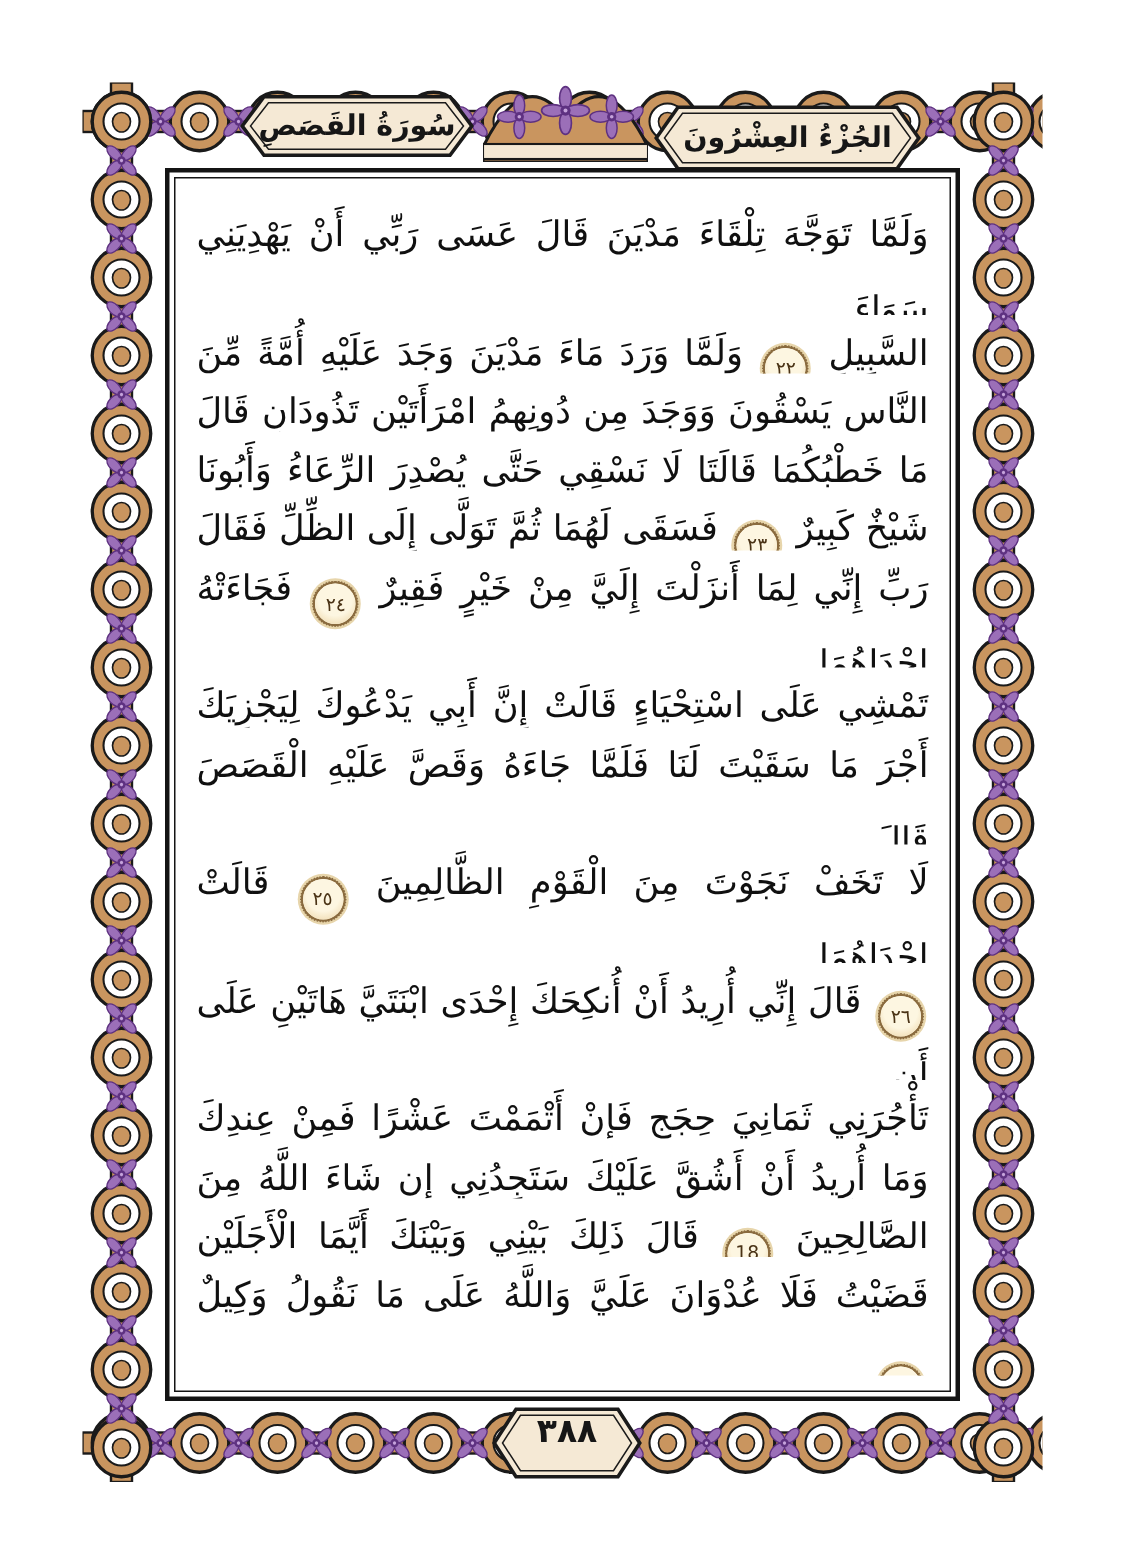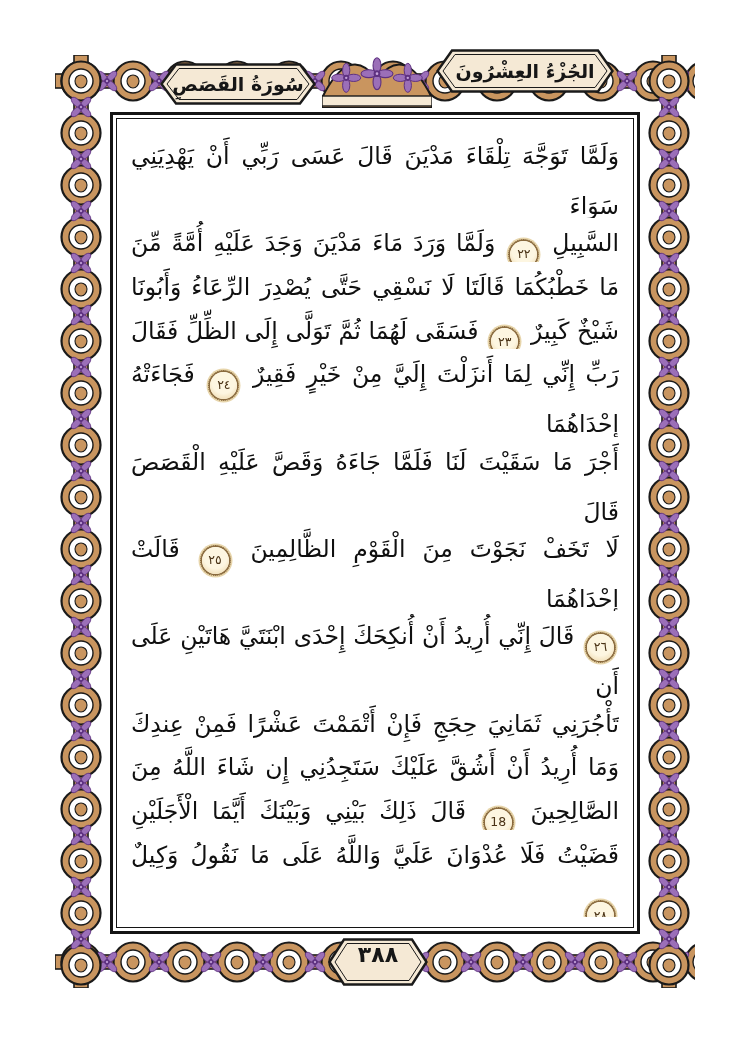--- a/index.html
+++ b/index.html
@@ -710,21 +710,21 @@
           <ellipse cx="0" cy="-7.5" rx="3.6" ry="7" transform="rotate(0)" fill="#9B6FB8" stroke="#5E3181" stroke-width="1"></ellipse>
           <ellipse cx="0" cy="-7.5" rx="3.6" ry="7" transform="rotate(90)" fill="#9B6FB8" stroke="#5E3181" stroke-width="1"></ellipse>
           <ellipse cx="0" cy="-7.5" rx="3.6" ry="7" transform="rotate(180)" fill="#9B6FB8" stroke="#5E3181" stroke-width="1"></ellipse>
           <ellipse cx="0" cy="-7.5" rx="3.6" ry="7" transform="rotate(270)" fill="#9B6FB8" stroke="#5E3181" stroke-width="1"></ellipse>
           <circle r="3.1" fill="#5E3181"></circle>
           <circle r="1.2" fill="#C5A3DB"></circle>
         </g>
       </svg>
     </div>
 
-  <div class="cartouche cartouche-juz" style="left:436px;top:49px;width:178px;height:44px;">
+  <div class="cartouche cartouche-juz" style="left:436px;top:70px;width:178px;height:44px;">
       <svg width="178" height="44" viewBox="0 0 178 44">
     <polygon points="16,1.5 162,1.5 176.5,22 162,42.5 16,42.5 1.5,22" fill="#F5E9D5" stroke="#1A1A1A" stroke-width="2.4"></polygon>
     <polygon points="19,5.5 159,5.5 171,22 159,38.5 19,38.5 7,22" fill="none" stroke="#1A1A1A" stroke-width="1"></polygon>
       </svg>
     <span class="cart-label">الجُزْءُ العِشْرُونَ</span>
   </div>
   <div class="cartouche cartouche-surah" style="left:160px;top:63px;width:156px;height:42px;">
       <svg width="156" height="42" viewBox="0 0 156 42">
     <polygon points="16,1.5 140,1.5 154.5,21 140,40.5 16,40.5 1.5,21" fill="#F5E9D5" stroke="#1A1A1A" stroke-width="2.4"></polygon>
     <polygon points="19,5.5 137,5.5 149,21 137,36.5 19,36.5 7,21" fill="none" stroke="#1A1A1A" stroke-width="1"></polygon>
@@ -758,23 +758,25 @@
           <circle r="3.1" fill="#5E3181"></circle>
           <circle r="1.2" fill="#C5A3DB"></circle>
         </g>
   </svg></div>
 
   <div class="text-frame">
     <div class="text-frame-inner">
       <div class="quran-text" lang="ar" dir="rtl">
           <div class="quran-line"><span>وَلَمَّا تَوَجَّهَ تِلْقَاءَ مَدْيَنَ قَالَ عَسَى رَبِّي أَنْ يَهْدِيَنِي سَوَاءَ </span></div>
           <div class="quran-line"><span>السَّبِيلِ </span><span class="ayah-medallion">٢٢</span> <span>وَلَمَّا وَرَدَ مَاءَ مَدْيَنَ وَجَدَ عَلَيْهِ أُمَّةً مِّنَ </span></div>
+          <div class="quran-line"><span>النَّاسِ يَسْقُونَ وَوَجَدَ مِن دُونِهِمُ امْرَأَتَيْنِ تَذُودَانِ قَالَ </span></div>
           <div class="quran-line"><span>مَا خَطْبُكُمَا قَالَتَا لَا نَسْقِي حَتَّى يُصْدِرَ الرِّعَاءُ وَأَبُونَا </span></div>
           <div class="quran-line"><span>شَيْخٌ كَبِيرٌ </span><span class="ayah-medallion">٢٣</span> <span>فَسَقَى لَهُمَا ثُمَّ تَوَلَّى إِلَى الظِّلِّ فَقَالَ </span></div>
           <div class="quran-line"><span>رَبِّ إِنِّي لِمَا أَنزَلْتَ إِلَيَّ مِنْ خَيْرٍ فَقِيرٌ </span><span class="ayah-medallion">٢٤</span> <span>فَجَاءَتْهُ إِحْدَاهُمَا </span></div>
+          <div class="quran-line"><span>تَمْشِي عَلَى اسْتِحْيَاءٍ قَالَتْ إِنَّ أَبِي يَدْعُوكَ لِيَجْزِيَكَ </span></div>
           <div class="quran-line"><span>أَجْرَ مَا سَقَيْتَ لَنَا فَلَمَّا جَاءَهُ وَقَصَّ عَلَيْهِ الْقَصَصَ قَالَ </span></div>
           <div class="quran-line"><span>لَا تَخَفْ نَجَوْتَ مِنَ الْقَوْمِ الظَّالِمِينَ </span><span class="ayah-medallion">٢٥</span> <span>قَالَتْ إِحْدَاهُمَا </span></div>
           <div class="quran-line"><span class="ayah-medallion">٢٦</span> <span>قَالَ إِنِّي أُرِيدُ أَنْ أُنكِحَكَ إِحْدَى ابْنَتَيَّ هَاتَيْنِ عَلَى أَن </span></div>
           <div class="quran-line"><span>تَأْجُرَنِي ثَمَانِيَ حِجَجٍ فَإِنْ أَتْمَمْتَ عَشْرًا فَمِنْ عِندِكَ </span></div>
           <div class="quran-line"><span>وَمَا أُرِيدُ أَنْ أَشُقَّ عَلَيْكَ سَتَجِدُنِي إِن شَاءَ اللَّهُ مِنَ </span></div>
           <div class="quran-line"><span>الصَّالِحِينَ </span><span class="ayah-medallion">18</span> <span>قَالَ ذَلِكَ بَيْنِي وَبَيْنَكَ أَيَّمَا الْأَجَلَيْنِ </span></div>
           <div class="quran-line"><span>قَضَيْتُ فَلَا عُدْوَانَ عَلَيَّ وَاللَّهُ عَلَى مَا نَقُولُ وَكِيلٌ </span><span class="ayah-medallion">٢٨</span> </div>
         </div>
     </div>
   </div>

